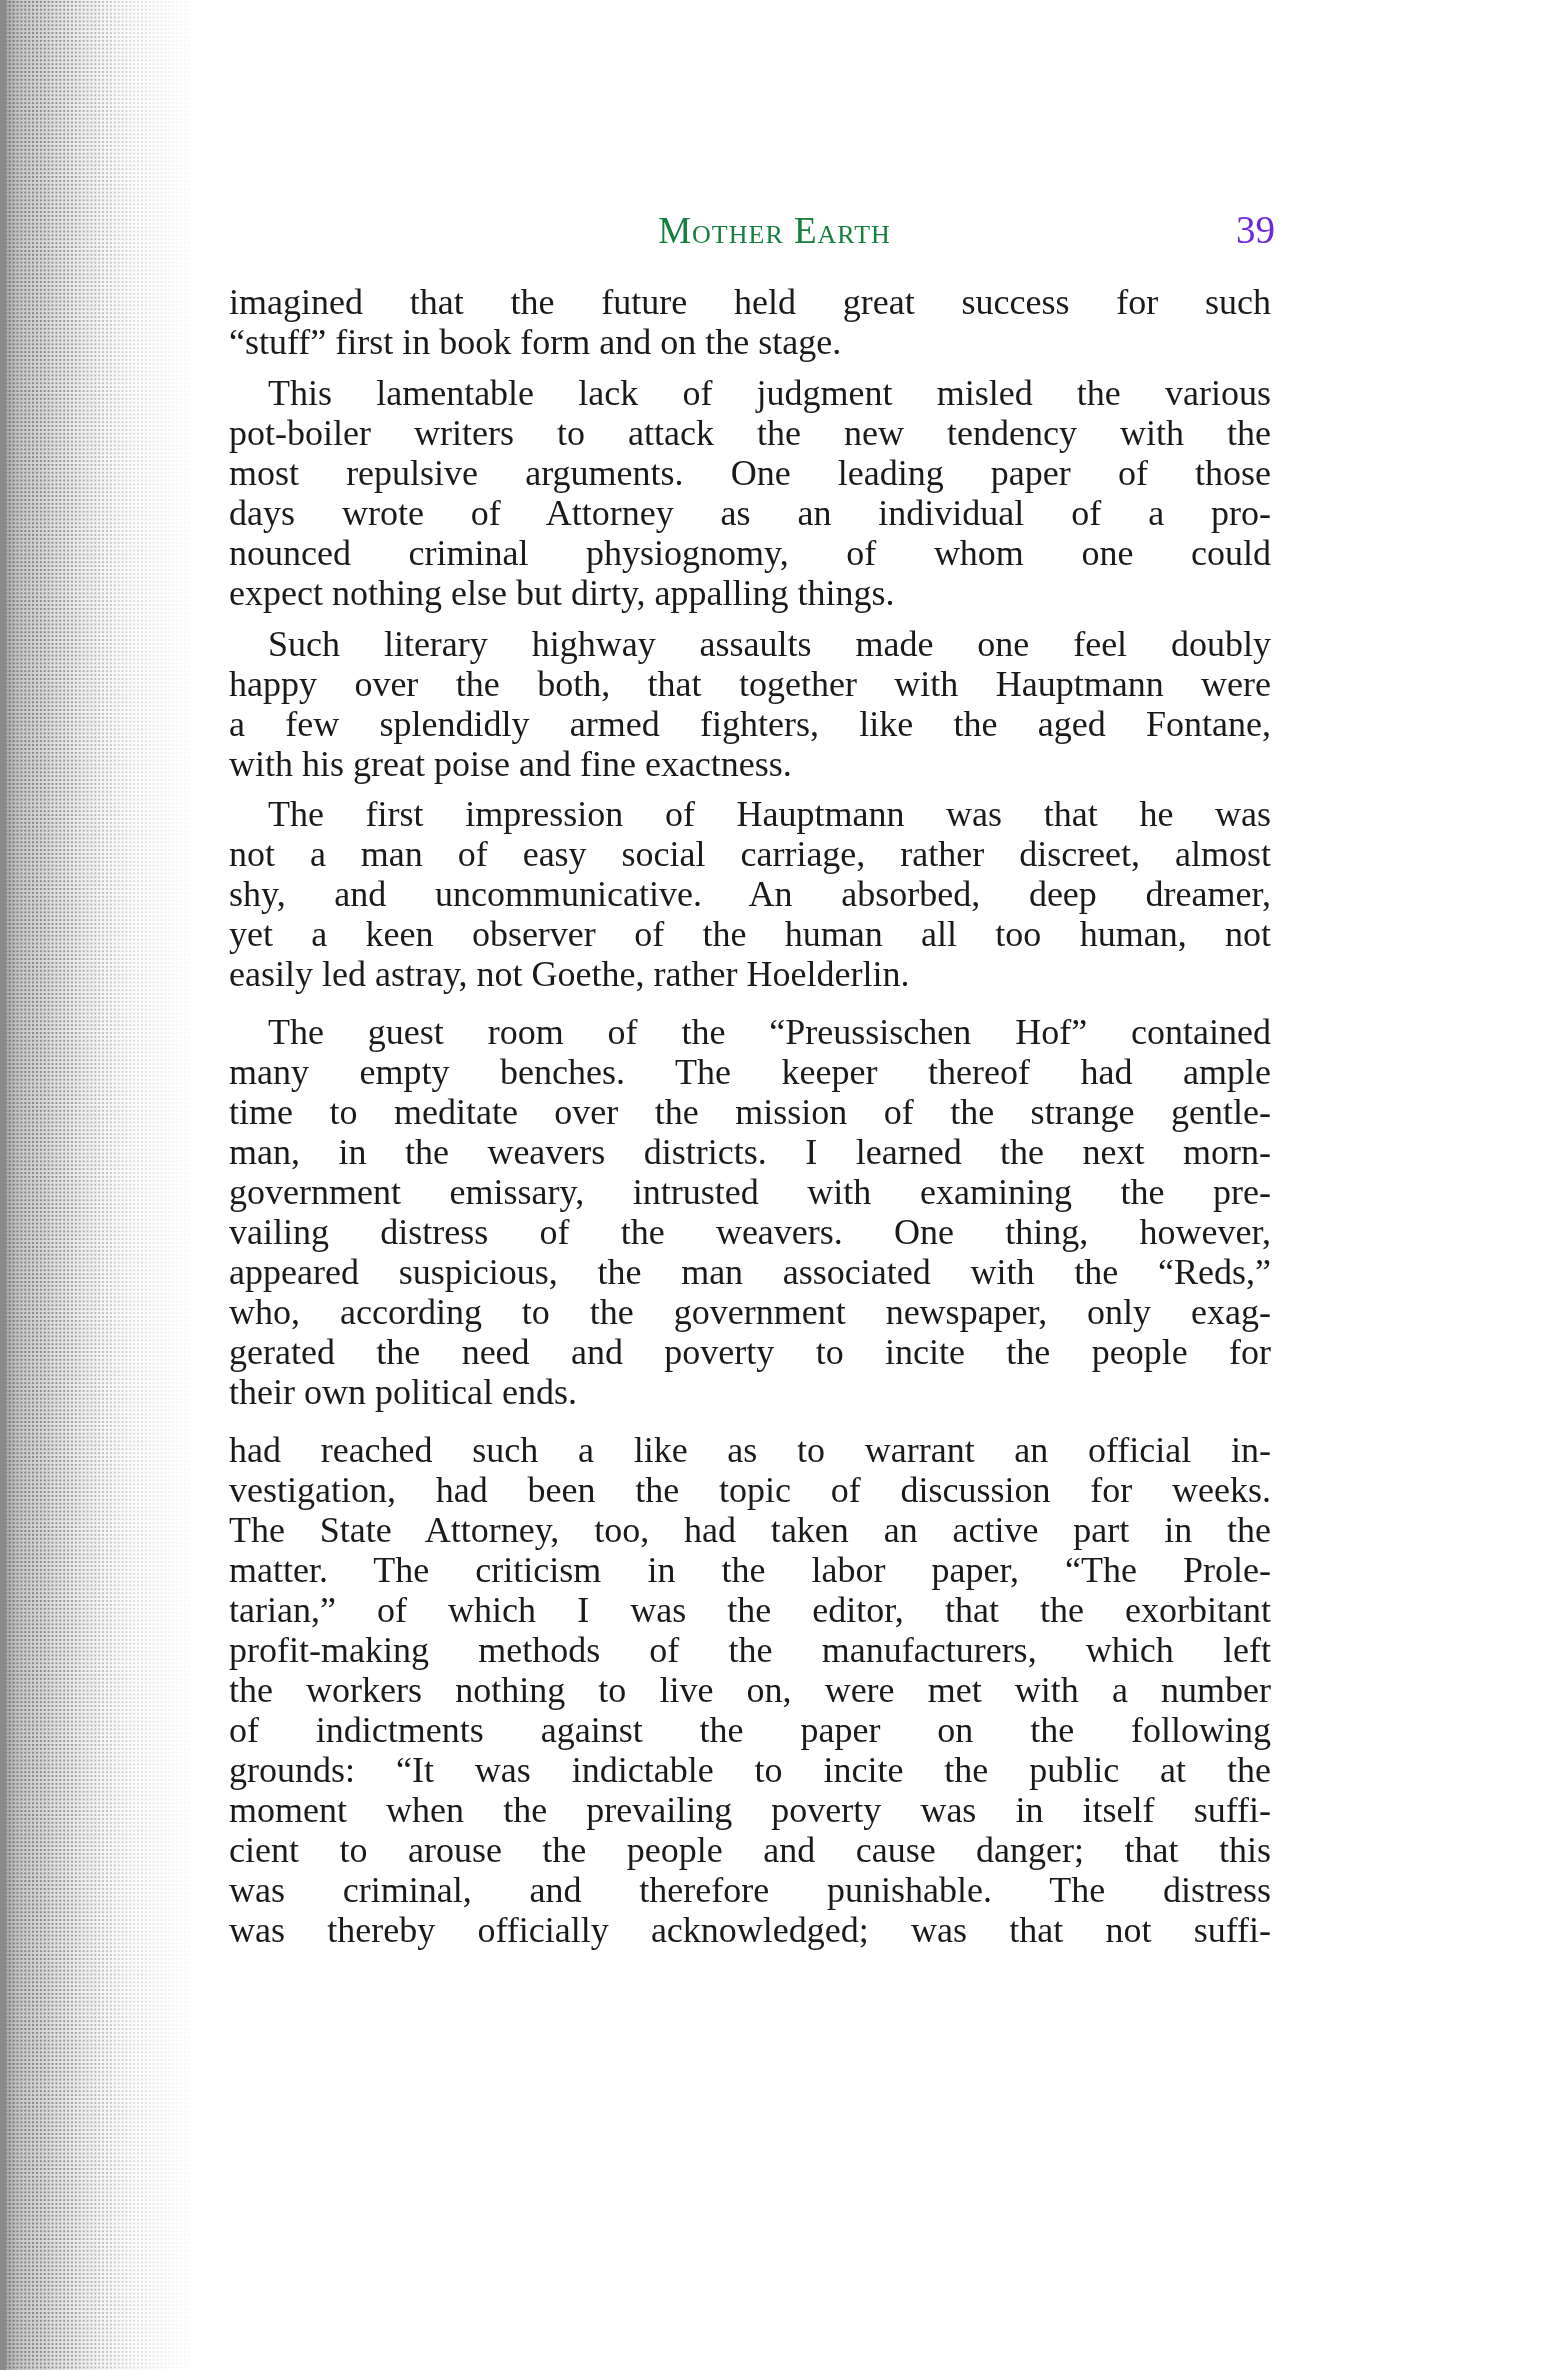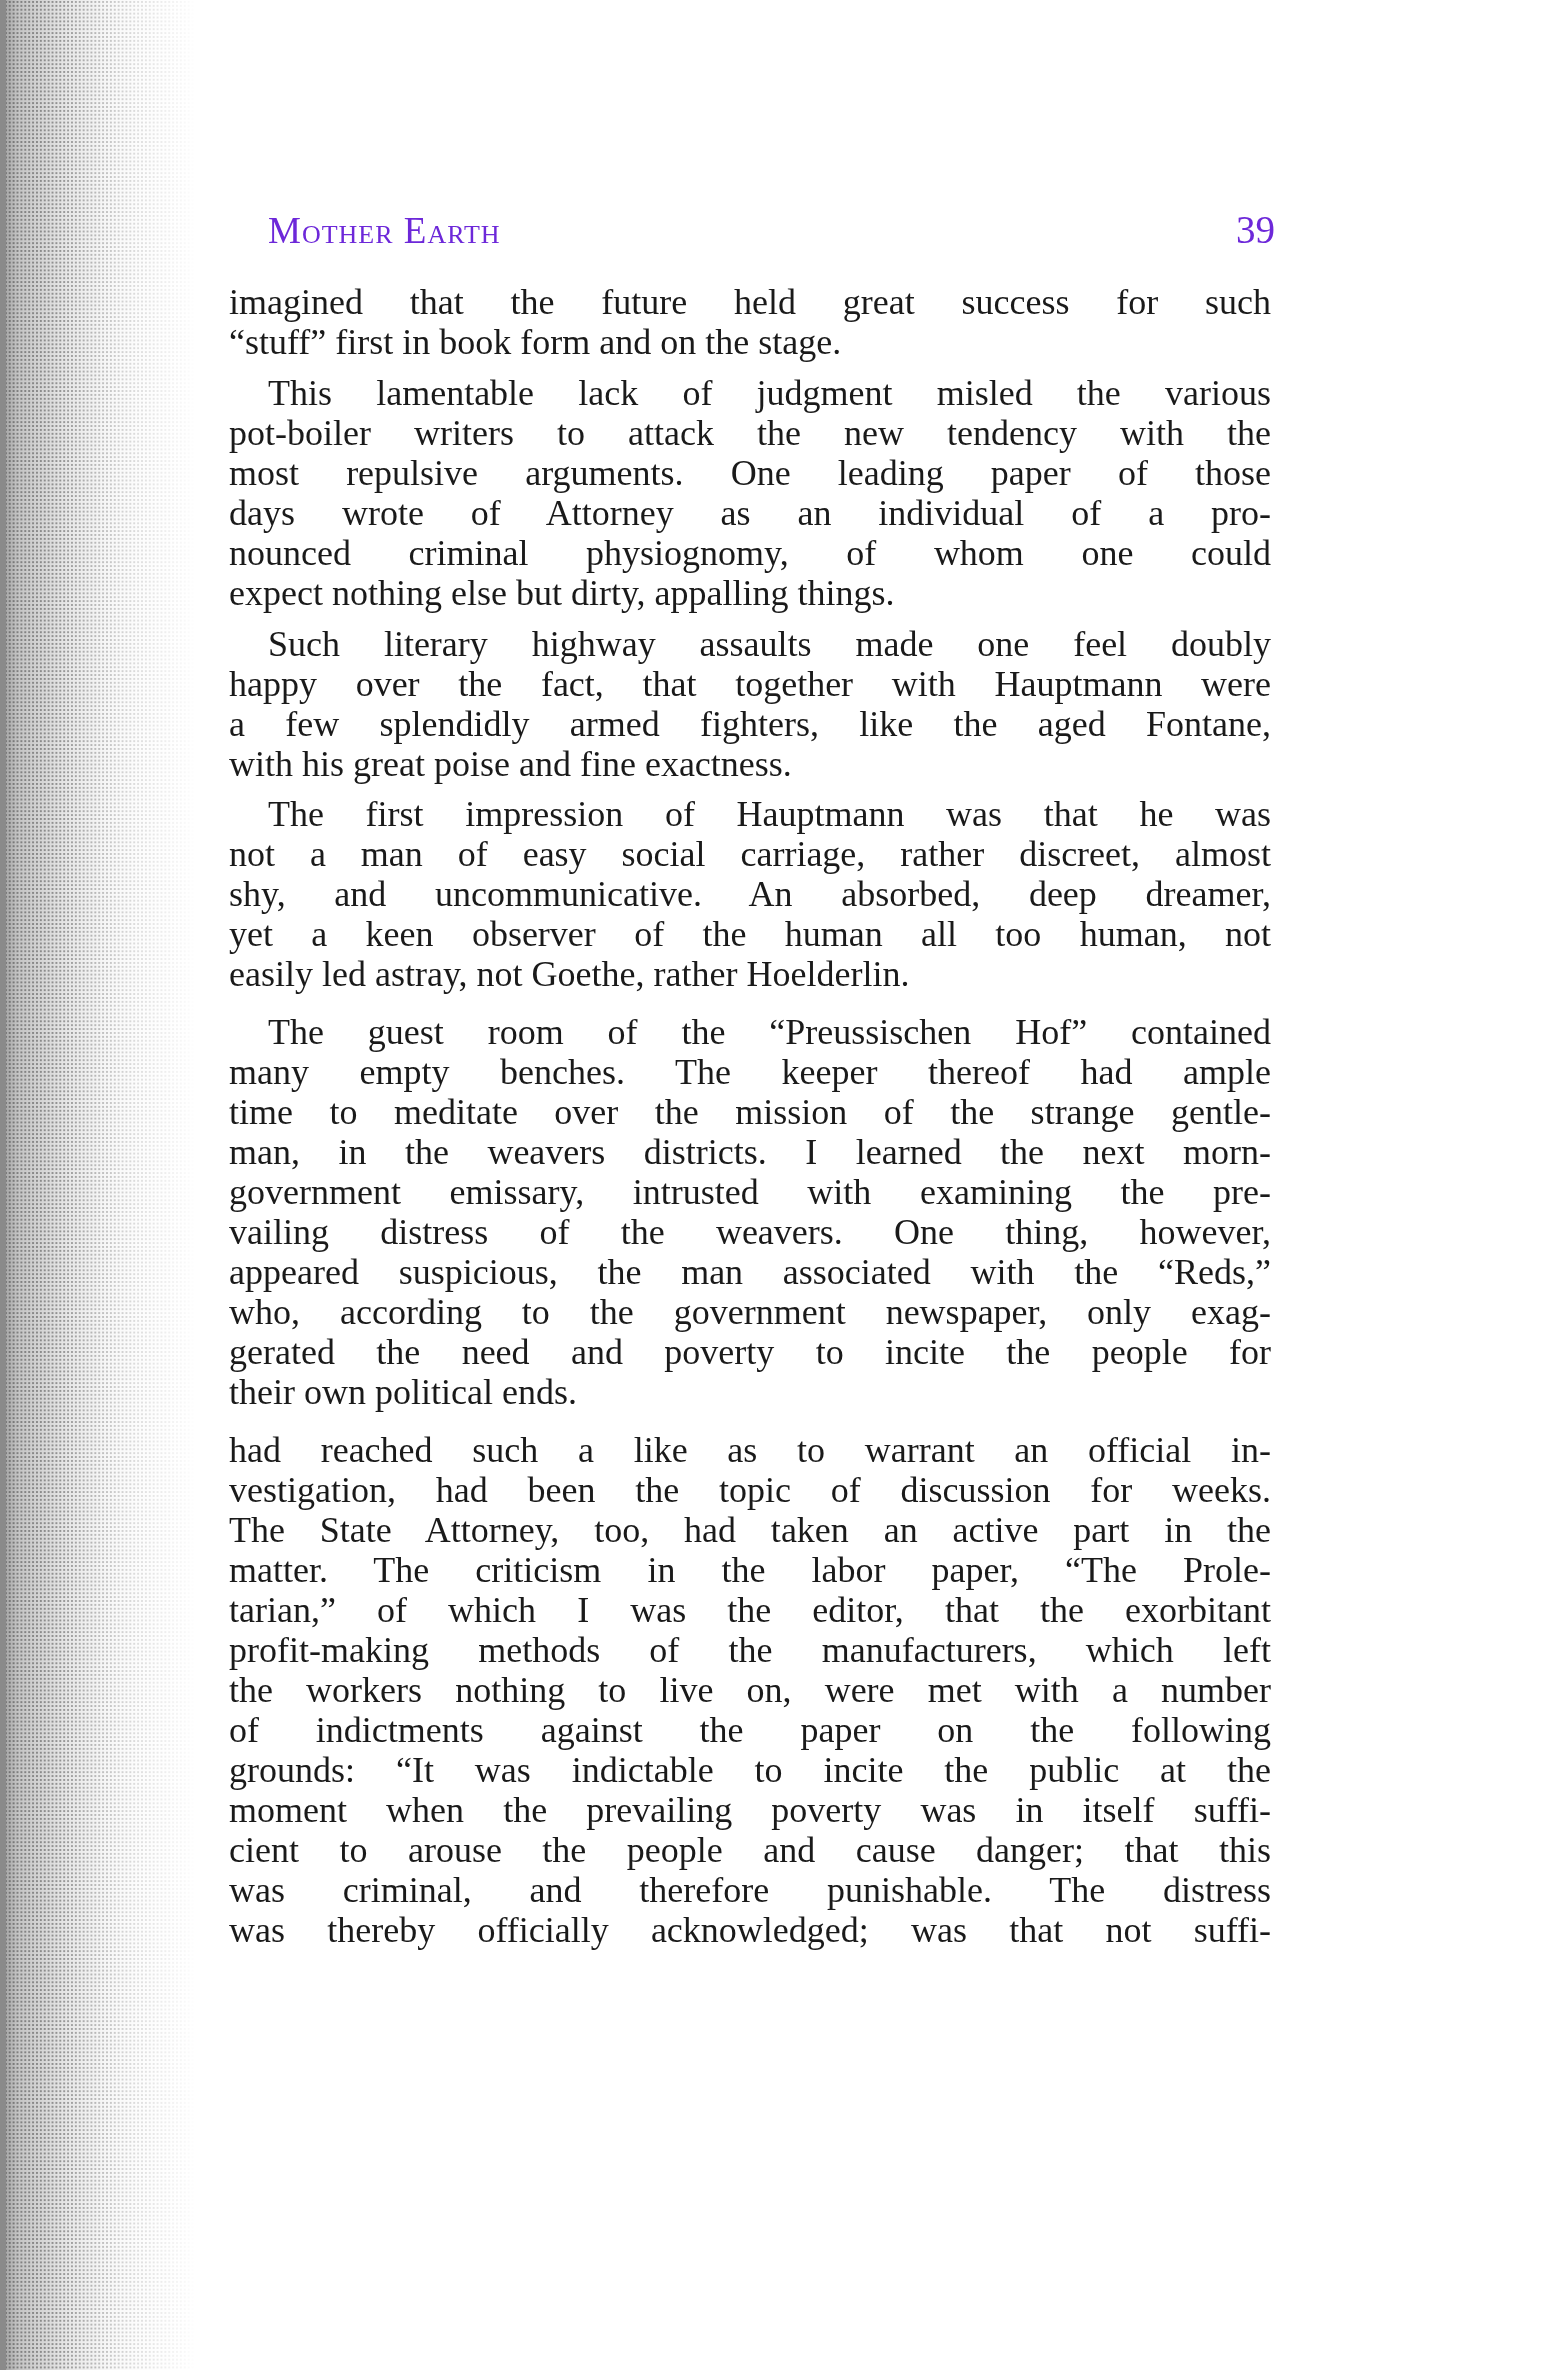--- a/index.html
+++ b/index.html
@@ -37,28 +37,28 @@
     }
     .running-head {
       position: absolute;
       top: 209px;
       left: 229px;
       width: 1044px;
       height: 59px;
     }
     .running-title {
       position: absolute;
-      left: 0;
+      left: 8px;
       right: 0;
       top: 0;
-      text-align: left;
+      text-align: center;
       font-size: 37px;
       font-variant: small-caps;
       letter-spacing: 1px;
-      color: #6d28d9;
+      color: #15803d;
       padding-left: 39px;
     }
     .page-number {
       position: absolute;
       right: -2px;
       top: -2px;
       font-size: 39px;
       color: #6d28d9;
     }
     .text-block {
@@ -116,21 +116,21 @@
     <span class="line indent">This lamentable lack of judgment misled the various</span>
     <span class="line">pot-boiler writers to attack the new tendency with the</span>
     <span class="line">most repulsive arguments.  One leading paper of those</span>
     <span class="line">days wrote of Attorney as an individual of a pro-</span>
     <span class="line">nounced criminal physiognomy, of whom one could</span>
     <span class="line last">expect nothing else but dirty, appalling things.</span>
   </p>
 
   <p class="paragraph">
     <span class="line indent">Such literary highway assaults made one feel doubly</span>
-    <span class="line">happy over the fact, that together with Hauptmann were</span>
+    <span class="line">happy over the both, that together with Hauptmann were</span>
     <span class="line">a few splendidly armed fighters, like the aged Fontane,</span>
     <span class="line last">with his great poise and fine exactness.</span>
   </p>
 
   <p class="paragraph">
     <span class="line indent">The first impression of Hauptmann was that he was</span>
     <span class="line">not a man of easy social carriage, rather discreet, almost</span>
     <span class="line">shy, and uncommunicative.  An absorbed, deep dreamer,</span>
     <span class="line">yet a keen observer of the human all too human, not</span>
     <span class="line last">easily led astray, not Goethe, rather Hoelderlin.</span>

